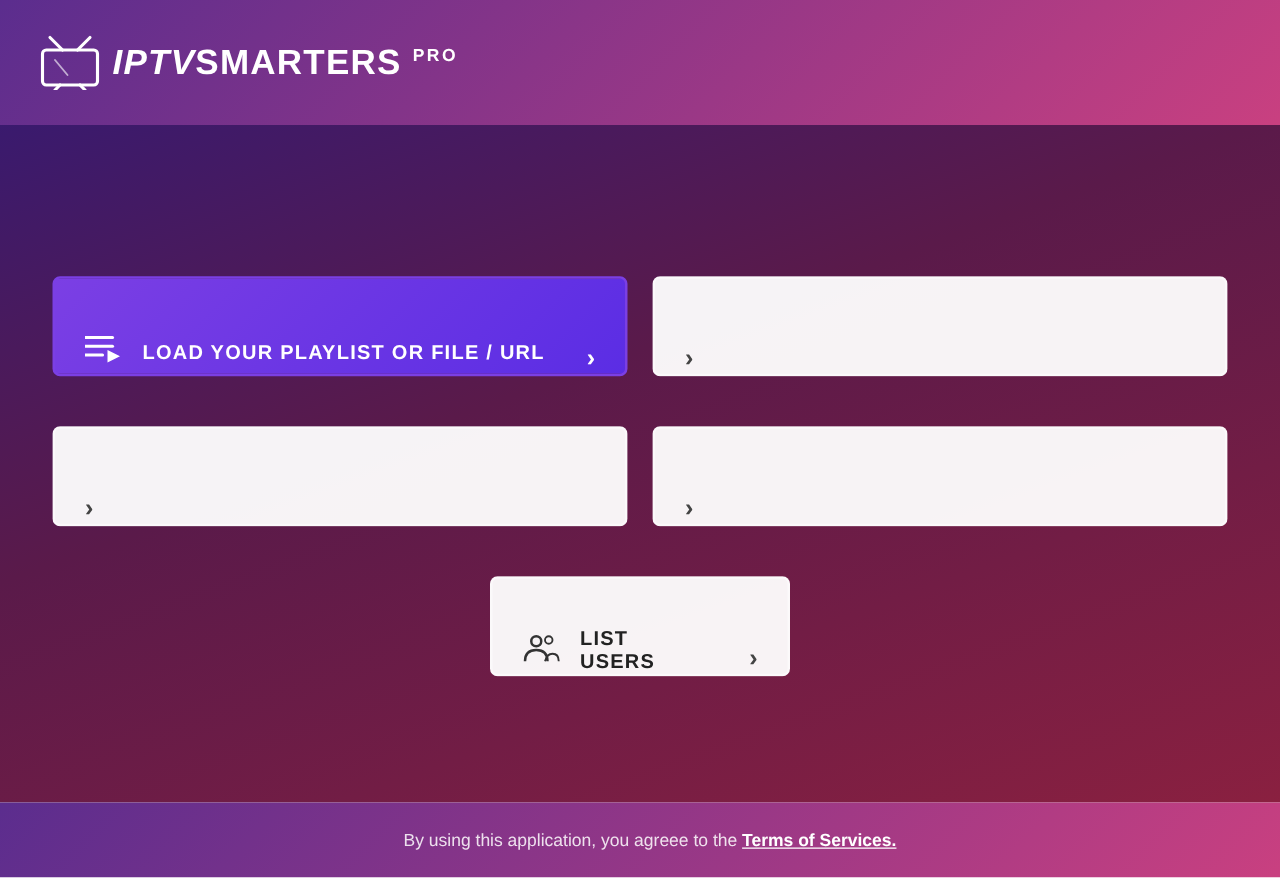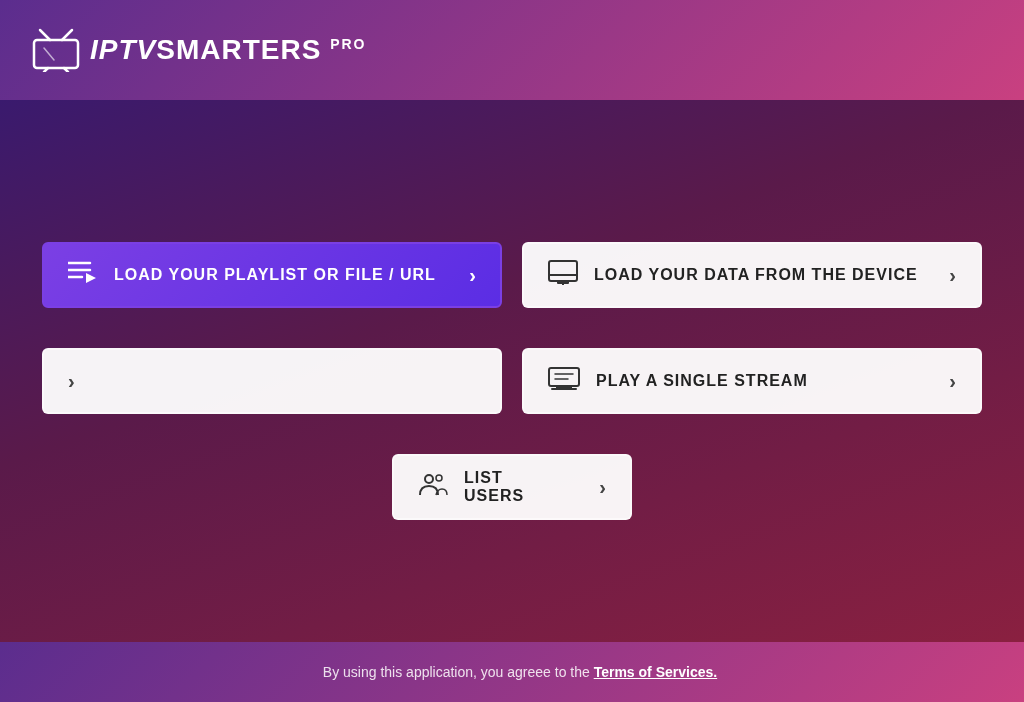--- a/index.html
+++ b/index.html
@@ -72,24 +72,24 @@
     .buttons-row {
       display: flex;
       gap: 20px;
       width: 100%;
       max-width: 960px;
       justify-content: center;
     }
 
     .action-btn {
       display: flex;
-      align-items: center;
+      align-items: flex-end;
       justify-content: space-between;
       padding: 0 24px;
-      height: 66px;
+      height: 80px;
       border-radius: 6px;
       cursor: pointer;
       border: 2px solid rgba(255,255,255,0.5);
       background: rgba(255, 255, 255, 0.95);
       flex: 1;
       max-width: 460px;
       transition: all 0.2s;
       margin-top: 20px;
     }
 
@@ -208,56 +208,32 @@
             <line x1="0" y1="18" x2="14" y2="18" stroke="white" stroke-width="2.5" stroke-linecap="round"></line>
             <polygon points="18,14 28,19 18,24" fill="white"></polygon>
           </svg>
         </span>
         <span class="btn-label">LOAD YOUR PLAYLIST OR FILE / URL</span>
       </div>
       <span class="btn-arrow">›</span>
     </div>
 
     <div class="action-btn">
-      <div class="btn-left">
-        <span class="btn-icon">
-          <svg width="30" height="26" viewBox="0 0 30 26" fill="none">
-            <rect x="1" y="2" width="28" height="20" rx="2" stroke="#333" stroke-width="2"></rect>
-            <line x1="1" y1="16" x2="29" y2="16" stroke="#333" stroke-width="2"></line>
-            <rect x="9" y="22" width="12" height="3" rx="1" fill="#333"></rect>
-            <line x1="15" y1="25" x2="15" y2="27" stroke="#333" stroke-width="2"></line>
-          </svg>
-        </span>
-        <span class="btn-label">LOAD YOUR DATA FROM THE DEVICE</span>
-      </div>
       <span class="btn-arrow">›</span>
     </div>
 
   </div>
 
   <div class="buttons-row">
 
     <div class="action-btn">
       <span class="btn-arrow">›</span>
     </div>
 
     <div class="action-btn">
-      <div class="btn-left">
-        <span class="btn-icon">
-          <svg width="32" height="26" viewBox="0 0 32 26" fill="none">
-            <rect x="1" y="3" width="30" height="18" rx="2" stroke="#333" stroke-width="2"></rect>
-            <rect x="8" y="21" width="16" height="3" fill="#333"></rect>
-            <line x1="4" y1="24" x2="28" y2="24" stroke="#333" stroke-width="2" stroke-linecap="round"></line>
-
-            <line x1="7" y1="9" x2="25" y2="9" stroke="#333" stroke-width="1.5" stroke-linecap="round"></line>
-            <line x1="7" y1="14" x2="20" y2="14" stroke="#333" stroke-width="1.5" stroke-linecap="round"></line>
-          </svg>
-        </span>
-        <span class="btn-label">PLAY A SINGLE STREAM</span>
-      </div>
       <span class="btn-arrow">›</span>
     </div>
 
   </div>
 
   <div class="buttons-center">
 
     <div class="action-btn center-btn">
       <div class="btn-left">
         <span class="btn-icon">

